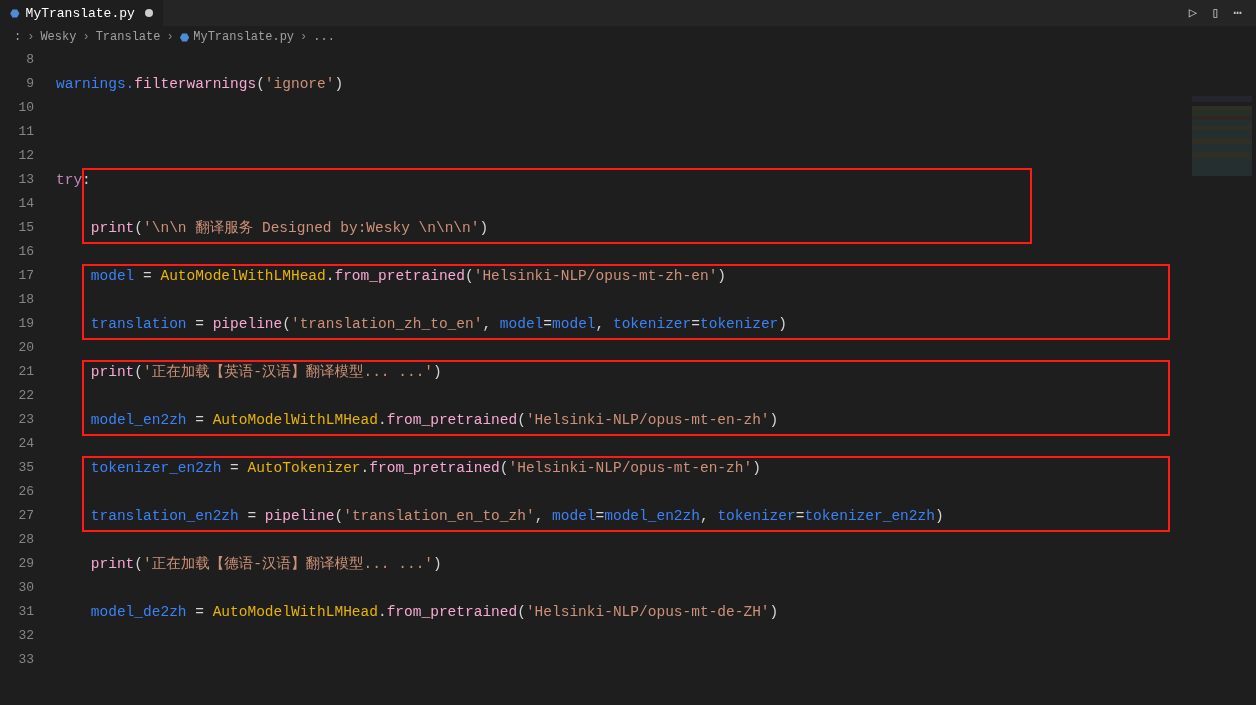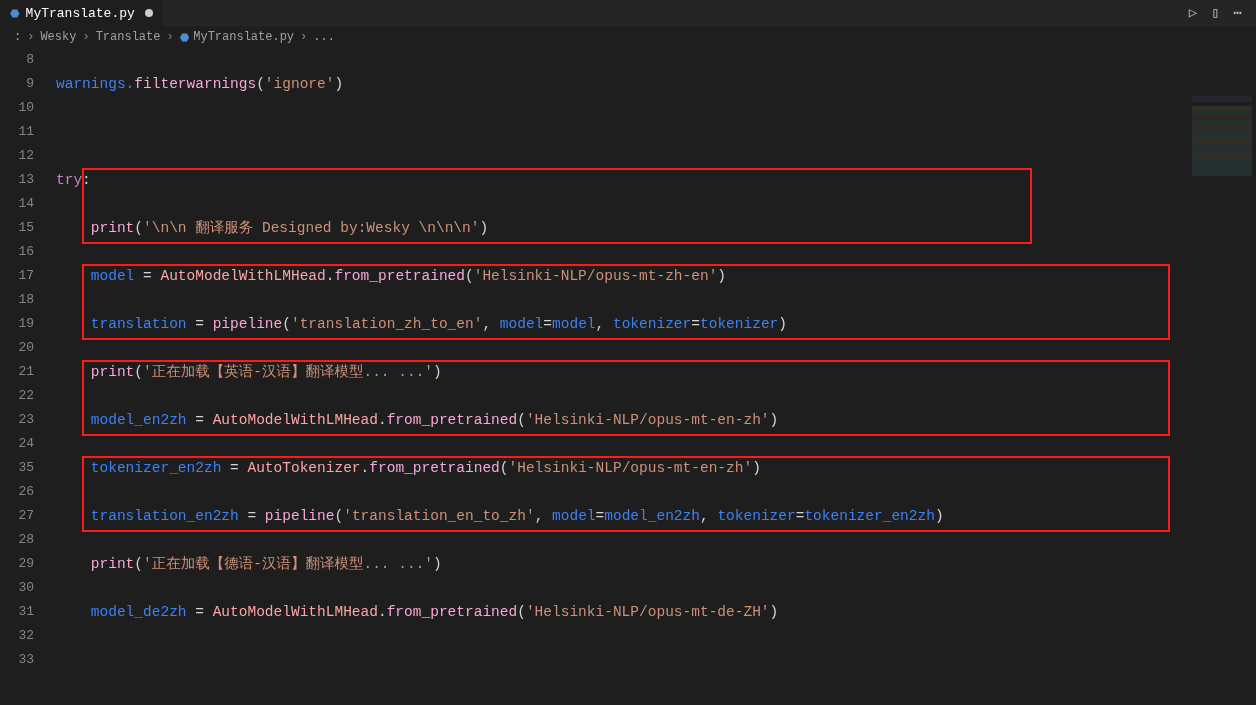--- a/index.html
+++ b/index.html
@@ -72,21 +72,21 @@
   position: absolute;
   left: 56px;
   top: 0;
   line-height: 24px;
   font-size: 14.5px;
   white-space: pre;
 }
 
 .kw { color: #c586c0; }
 .fn { color: #f9a8d4; }
-.cls { color: #fca5a5; }
+.cls { color: #eab308; }
 .str { color: #ce9178; }
 .var { color: #3b82f6; }
 .op { color: #d4d4d4; }
 .p { color: #d4d4d4; }
 
 .red-box {
   position: absolute;
   border: 2px solid #ff1a1a;
   pointer-events: none;
 }

